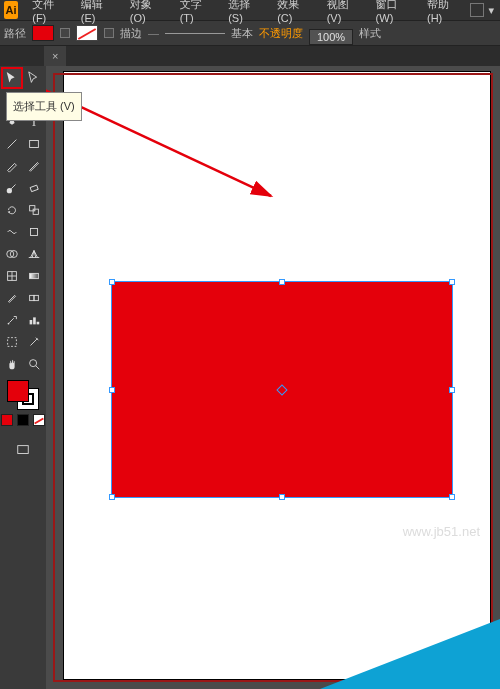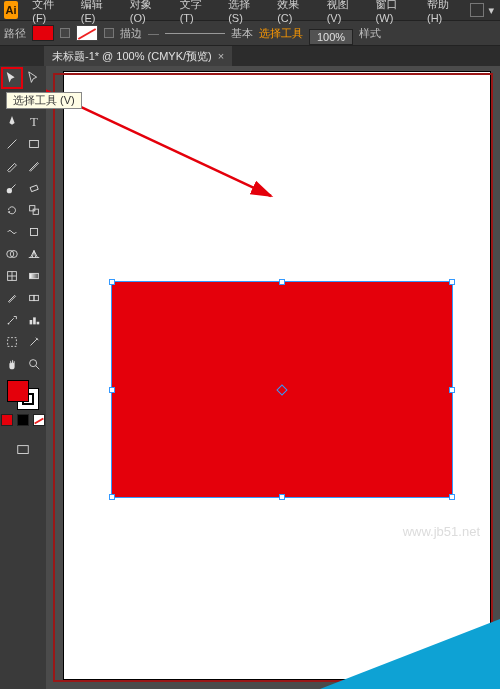--- a/index.html
+++ b/index.html
@@ -57,21 +57,21 @@
 .handle { position: absolute; width: 6px; height: 6px; background: #fff; border: 1px solid #3399ff; }
 .h-tl { left: -3px; top: -3px; } .h-tm { left: 50%; top: -3px; margin-left: -3px; } .h-tr { right: -3px; top: -3px; }
 .h-ml { left: -3px; top: 50%; margin-top: -3px; } .h-mr { right: -3px; top: 50%; margin-top: -3px; }
 .h-bl { left: -3px; bottom: -3px; } .h-bm { left: 50%; bottom: -3px; margin-left: -3px; } .h-br { right: -3px; bottom: -3px; }
 .center-mark { position: absolute; left: 50%; top: 50%; width: 8px; height: 8px; margin: -4px 0 0 -4px; border: 1px solid #3399ff; transform: rotate(45deg); }
 
 
 .arrow-svg { position: absolute; left: 0; top: 0; width: 100%; height: 100%; pointer-events: none; }
 
 
-.tooltip { position: absolute; left: 6px; top: 92px; background: #fffde5; border: 1px solid #888; color: #333; padding: 0 6px; font-size: 11px; z-index: 20; }
+.tooltip { position: absolute; left: 6px; top: 92px; background: #fffde5; border: 1px solid #888; color: #333; padding: 6px 6px; font-size: 11px; z-index: 20; }
 
 
 .wm1 { position: absolute; right: 20px; bottom: 150px; color: #dcdcdc; font-size: 13px; text-align: center; }
 .wm-tri { position: absolute; right: 0; bottom: 0; width: 0; height: 0; border-left: 180px solid transparent; border-bottom: 70px solid #0ea2d4; }
 .wm2 { position: absolute; right: 10px; bottom: 10px; color: #fff; font-size: 14px; text-shadow: 0 0 2px rgba(0,0,0,.5); }
 .wm3 { position: absolute; right: 12px; bottom: 28px; color: #eaf6fb; font-size: 11px; opacity: .6; }
 </style>
 </head>
 <body>
 
@@ -95,28 +95,27 @@
 <div class="ctrl-bar">
   <span class="lbl">路径</span>
   <div class="fill-swatch"></div>
   <div class="dd"></div>
   <div class="stroke-swatch"></div>
   <div class="dd"></div>
   <span class="lbl">描边</span>
   <span style="color:#888;">—</span>
   <div class="stroke-line"></div>
   <span class="lbl">基本</span>
-  <span class="lbl" style="color:#ff9a00;">选择工具</span>
+  <span class="lbl" style="color:#ff9a00;">不透明度</span>
   <div class="opacity-box">100%</div>
   <span class="lbl">样式</span>
 </div>
 
 <div class="doc-tabs">
   <div class="doc-tab">
-    <span>未标题-1* @ 100% (CMYK/预览)</span>
     <span class="x">×</span>
   </div>
 </div>
 
 <div class="workspace">
 
   <div class="toolbox">
     <div class="tool-row">
       <div class="tool highlight">
           <svg viewBox="0 0 16 16">

